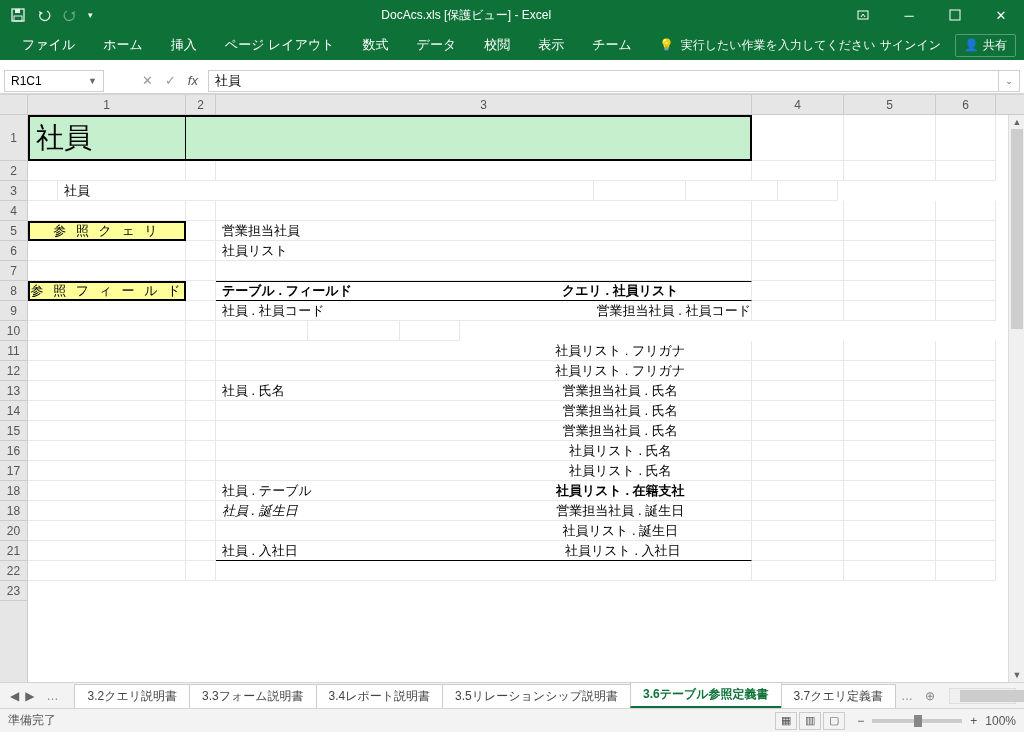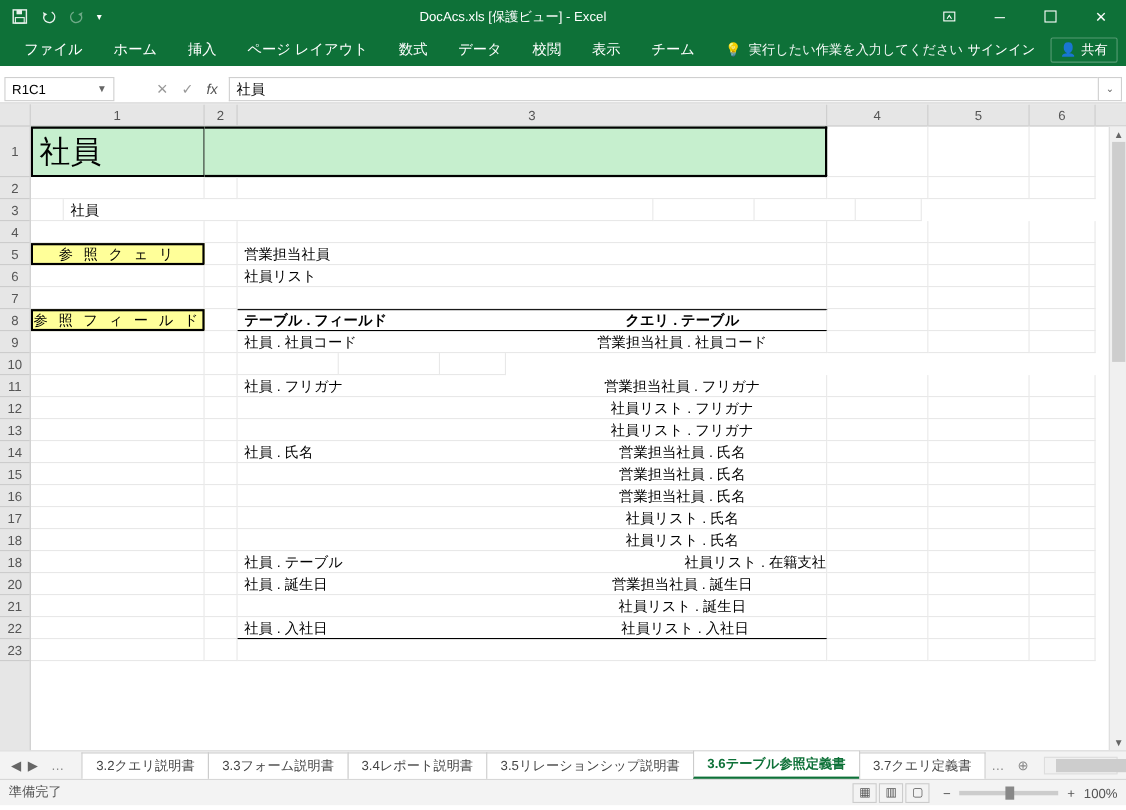--- a/index.html
+++ b/index.html
@@ -255,51 +255,40 @@
           <div class="cell" style="width: 536px;"></div>
           <div class="cell" style="width: 92px;"></div>
           <div class="cell" style="width: 92px;"></div>
           <div class="cell" style="width: 60px;"></div>
         </div>
         <div class="row">
           <div class="cell label-cell" style="width: 158px;">参 照 フ ィ ー ル ド</div>
           <div class="cell" style="width: 30px;"></div>
           <div class="cell header-pair" style="width: 536px; display: flex; padding: 0px;">
             <div style="flex: 1 1 0%; padding: 0px 6px; font-weight: bold;">テーブル . フィールド</div>
-            <div style="flex: 1 1 0%; text-align: center; font-weight: bold;">クエリ . テーブル</div>
+            <div style="flex: 1 1 0%; text-align: center; font-weight: bold;">クエリ . 社員リスト</div>
           </div>
           <div class="cell" style="width: 92px;"></div>
           <div class="cell" style="width: 92px;"></div>
           <div class="cell" style="width: 60px;"></div>
         </div>
         <div class="row">
           <div class="cell" style="width: 158px;"></div>
           <div class="cell" style="width: 30px;"></div>
           <div class="cell" style="width: 536px; display: flex; padding: 0px;">
             <div style="flex: 1 1 0%; padding: 0px 6px;">社員 . 社員コード</div>
-            <div style="flex: 1 1 0%; text-align: center;">営業担当社員 . 社員コード</div>
-          </div>
-          <div class="cell" style="width: 92px;"></div>
-          <div class="cell" style="width: 92px;"></div>
-          <div class="cell" style="width: 60px;"></div>
-        </div>
-        <div class="row">
-          <div class="cell" style="width: 158px;"></div>
-          <div class="cell" style="width: 30px;"></div>
-          <div class="cell" style="width: 92px;"></div>
-          <div class="cell" style="width: 92px;"></div>
-          <div class="cell" style="width: 60px;"></div>
-        </div>
-        <div class="row">
-          <div class="cell" style="width: 158px;"></div>
-          <div class="cell" style="width: 30px;"></div>
-          <div class="cell" style="width: 536px; display: flex; padding: 0px;">
-            <div style="flex: 1 1 0%; padding: 0px 6px;">社員 . フリガナ</div>
-            <div style="flex: 1 1 0%; text-align: center;">営業担当社員 . フリガナ</div>
-          </div>
+            <div style="flex: 1 1 0%; text-align: right;">営業担当社員 . 社員コード</div>
+          </div>
+          <div class="cell" style="width: 92px;"></div>
+          <div class="cell" style="width: 92px;"></div>
+          <div class="cell" style="width: 60px;"></div>
+        </div>
+        <div class="row">
+          <div class="cell" style="width: 158px;"></div>
+          <div class="cell" style="width: 30px;"></div>
           <div class="cell" style="width: 92px;"></div>
           <div class="cell" style="width: 92px;"></div>
           <div class="cell" style="width: 60px;"></div>
         </div>
         <div class="row">
           <div class="cell" style="width: 158px;"></div>
           <div class="cell" style="width: 30px;"></div>
           <div class="cell" style="width: 536px; display: flex; padding: 0px;">
             <div style="flex: 1 1 0%; padding: 0px 6px;"></div>
             <div style="flex: 1 1 0%; text-align: center;">社員リスト . フリガナ</div>
@@ -372,31 +361,31 @@
           </div>
           <div class="cell" style="width: 92px;"></div>
           <div class="cell" style="width: 92px;"></div>
           <div class="cell" style="width: 60px;"></div>
         </div>
         <div class="row">
           <div class="cell" style="width: 158px;"></div>
           <div class="cell" style="width: 30px;"></div>
           <div class="cell" style="width: 536px; display: flex; padding: 0px;">
             <div style="flex: 1 1 0%; padding: 0px 6px;">社員 . テーブル</div>
-            <div style="flex: 1 1 0%; text-align: right;">社員リスト . 在籍支社</div>
-          </div>
-          <div class="cell" style="width: 92px;"></div>
-          <div class="cell" style="width: 92px;"></div>
-          <div class="cell" style="width: 60px;"></div>
-        </div>
-        <div class="row">
-          <div class="cell" style="width: 158px;"></div>
-          <div class="cell" style="width: 30px;"></div>
-          <div class="cell" style="width: 536px; display: flex; padding: 0px;">
-            <div style="flex: 1 1 0%; padding: 0px 6px;">社員 . 誕生日</div>
+            <div style="flex: 1 1 0%; text-align: center; font-weight: bold;">社員リスト . 在籍支社</div>
+          </div>
+          <div class="cell" style="width: 92px;"></div>
+          <div class="cell" style="width: 92px;"></div>
+          <div class="cell" style="width: 60px;"></div>
+        </div>
+        <div class="row">
+          <div class="cell" style="width: 158px;"></div>
+          <div class="cell" style="width: 30px;"></div>
+          <div class="cell" style="width: 536px; display: flex; padding: 0px;">
+            <div style="flex: 1 1 0%; padding: 0px 6px; font-style: italic;">社員 . 誕生日</div>
             <div style="flex: 1 1 0%; text-align: center;">営業担当社員 . 誕生日</div>
           </div>
           <div class="cell" style="width: 92px;"></div>
           <div class="cell" style="width: 92px;"></div>
           <div class="cell" style="width: 60px;"></div>
         </div>
         <div class="row">
           <div class="cell" style="width: 158px;"></div>
           <div class="cell" style="width: 30px;"></div>
           <div class="cell" style="width: 536px; display: flex; padding: 0px;">

